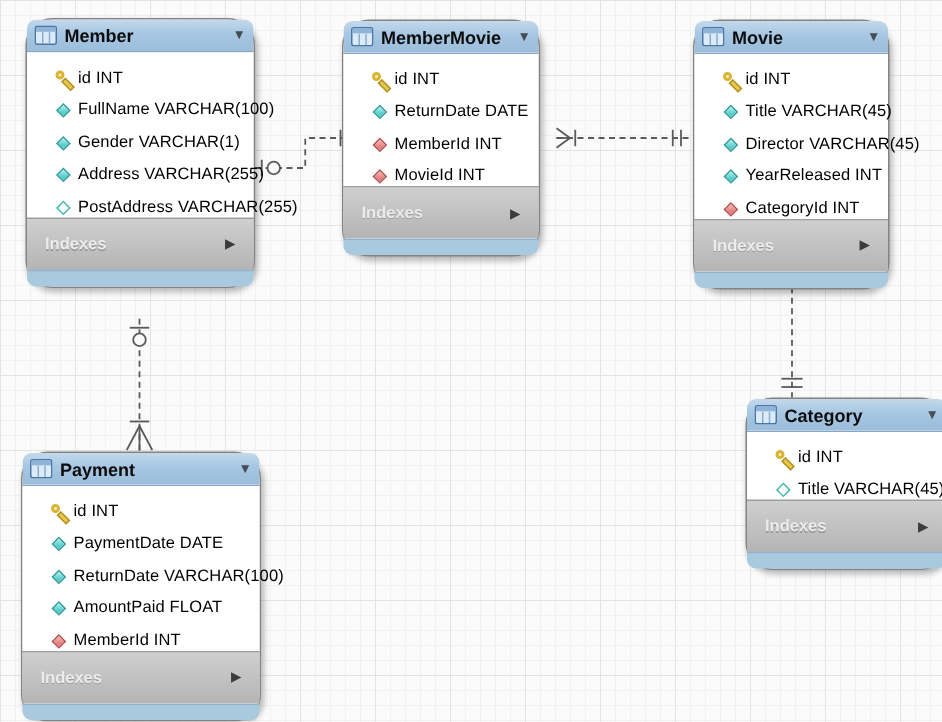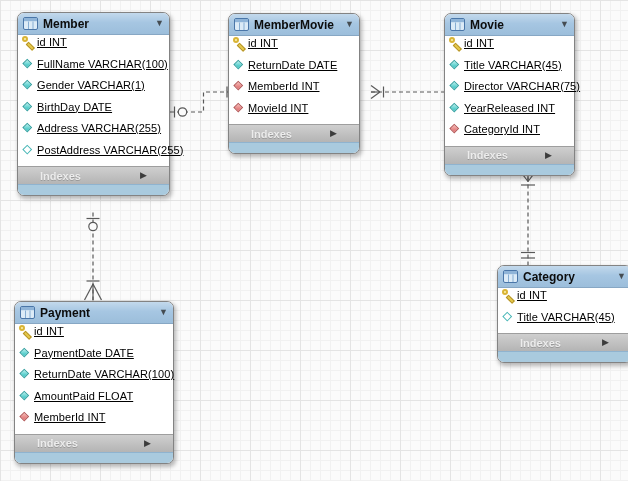--- a/index.html
+++ b/index.html
@@ -14,57 +14,57 @@
       linear-gradient(to bottom,#e4e4e4 1px,transparent 1px),
       linear-gradient(to right,#f1f1f1 1px,transparent 1px),
       linear-gradient(to bottom,#f1f1f1 1px,transparent 1px);
     background-size:50px 50px,50px 50px,10px 10px,10px 10px;
   }
   #connectors{position:absolute;left:0;top:0;z-index:1;}
   .etable{
     position:absolute;z-index:2;
     background:#fff;
     border:1px solid #838383;
-    border-radius:7px;
+    border-radius:18px;
     box-shadow:1.5px 2.5px 4px rgba(0,0,0,.28);
     box-sizing:border-box;
   }
   .ehead{
     height:22px;
     display:flex;align-items:center;gap:5px;
     padding:0 5px;
     background:linear-gradient(#c3d9ec 0%,#a6c6e2 45%,#9cbedb 100%);
     border-bottom:1px solid #87a7c4;
     border-radius:6px 6px 0 0;
     box-sizing:border-box;
   }
   .ttitle{font-size:12px;font-weight:bold;color:#0c0c0c;white-space:nowrap;}
   .collapse{margin-left:auto;font-size:9px;color:#454c52;line-height:1;}
   .ticon{display:inline-flex;line-height:0;}
   .erows{background:#fff;padding:1px 0;}
-  .erow{height:21.5px;display:flex;align-items:flex-start;gap:4px;padding:0 4px;box-sizing:border-box;text-decoration:underline;}
+  .erow{height:21.5px;display:flex;align-items:flex-end;gap:4px;padding:0 19px;box-sizing:border-box;}
   .ctext{font-size:11px;color:#000;white-space:nowrap;letter-spacing:0.1px;}
   .cicon{width:11px;height:11px;flex:0 0 11px;display:inline-flex;align-items:center;justify-content:center;position:relative;}
   .cicon.d::before{content:"";width:6.5px;height:6.5px;transform:rotate(45deg);border:1px solid;box-sizing:border-box;}
   .cicon.teal::before{background:linear-gradient(135deg,#b9f0ee 0%,#54cdcb 70%);border-color:#2f9d9d;}
   .cicon.red::before{background:linear-gradient(135deg,#f7bdb8 0%,#e47f7f 70%);border-color:#b05252;}
   .cicon.open::before{background:#ffffff;border-color:#46b6b6;}
   .ic-key::before{
     content:"";position:absolute;left:0;top:0;width:6px;height:6px;
     border:2px solid #d9b435;border-radius:50%;box-sizing:border-box;background:#fdf3b3;
   }
   .ic-key::after{
     content:"";position:absolute;left:4.5px;top:4.5px;width:7px;height:2.4px;
     background:#e6c94a;border:0.5px solid #b2912a;
     transform:rotate(45deg);transform-origin:0 50%;
   }
   .efoot{
-    height:18px;
+    height:35px;
     display:flex;align-items:center;
-    padding:0 22px;
+    padding:0 12px;
     background:linear-gradient(#cfcfcf,#b4b4b4);
     border-top:1px solid #9e9e9e;
     box-sizing:border-box;
   }
   .flabel{font-size:11px;font-weight:bold;color:#ececec;text-shadow:0 1px 0 #9a9a9a;}
   .farrow{margin-left:auto;font-size:9px;color:#3c3c3c;line-height:1;}
   .estrip{
     height:10px;
     background:#a9cade;
     border-top:1px solid #8fb3cf;
@@ -152,24 +152,20 @@
         <div class="erow">
           <span class="cicon d teal"></span>
           <span class="ctext">FullName VARCHAR(100)</span>
         </div>
         <div class="erow">
           <span class="cicon d teal"></span>
           <span class="ctext">Gender VARCHAR(1)</span>
         </div>
         <div class="erow">
           <span class="cicon d teal"></span>
-          <span class="ctext">BirthDay DATE</span>
-        </div>
-        <div class="erow">
-          <span class="cicon d teal"></span>
           <span class="ctext">Address VARCHAR(255)</span>
         </div>
         <div class="erow">
           <span class="cicon d open"></span>
           <span class="ctext">PostAddress VARCHAR(255)</span>
         </div>
       </div>
       <div class="efoot">
         <span class="flabel">Indexes</span>
         <span class="farrow">▶</span>
@@ -206,21 +202,21 @@
           <span class="cicon d red"></span>
           <span class="ctext">MovieId INT</span>
         </div>
       </div>
       <div class="efoot">
         <span class="flabel">Indexes</span>
         <span class="farrow">▶</span>
       </div>
       <div class="estrip"></div>
     </div>
-    <div class="etable" style="left: 444px; top: 13px; width: 131px;">
+    <div class="etable" style="left: 462px; top: 13px; width: 131px;">
       <div class="ehead">
         <span class="ticon">
           <svg width="15" height="13" viewBox="0 0 15 13">
             <rect x="0.5" y="0.5" width="14" height="12" rx="1.5" fill="#dcebf7" stroke="#4a76a8"></rect>
             <rect x="1" y="1" width="13" height="3.2" fill="#8fb4d8"></rect>
             <line x1="5.5" y1="4.5" x2="5.5" y2="12" stroke="#86add2" stroke-width="1"></line>
             <line x1="10" y1="4.5" x2="10" y2="12" stroke="#86add2" stroke-width="1"></line>
           </svg>
         </span>
         <span class="ttitle">Movie</span>
@@ -230,21 +226,21 @@
         <div class="erow">
           <span class="cicon ic-key"></span>
           <span class="ctext">id INT</span>
         </div>
         <div class="erow">
           <span class="cicon d teal"></span>
           <span class="ctext">Title VARCHAR(45)</span>
         </div>
         <div class="erow">
           <span class="cicon d teal"></span>
-          <span class="ctext">Director VARCHAR(75)</span>
+          <span class="ctext">Director VARCHAR(45)</span>
         </div>
         <div class="erow">
           <span class="cicon d teal"></span>
           <span class="ctext">YearReleased INT</span>
         </div>
         <div class="erow">
           <span class="cicon d red"></span>
           <span class="ctext">CategoryId INT</span>
         </div>
       </div>

